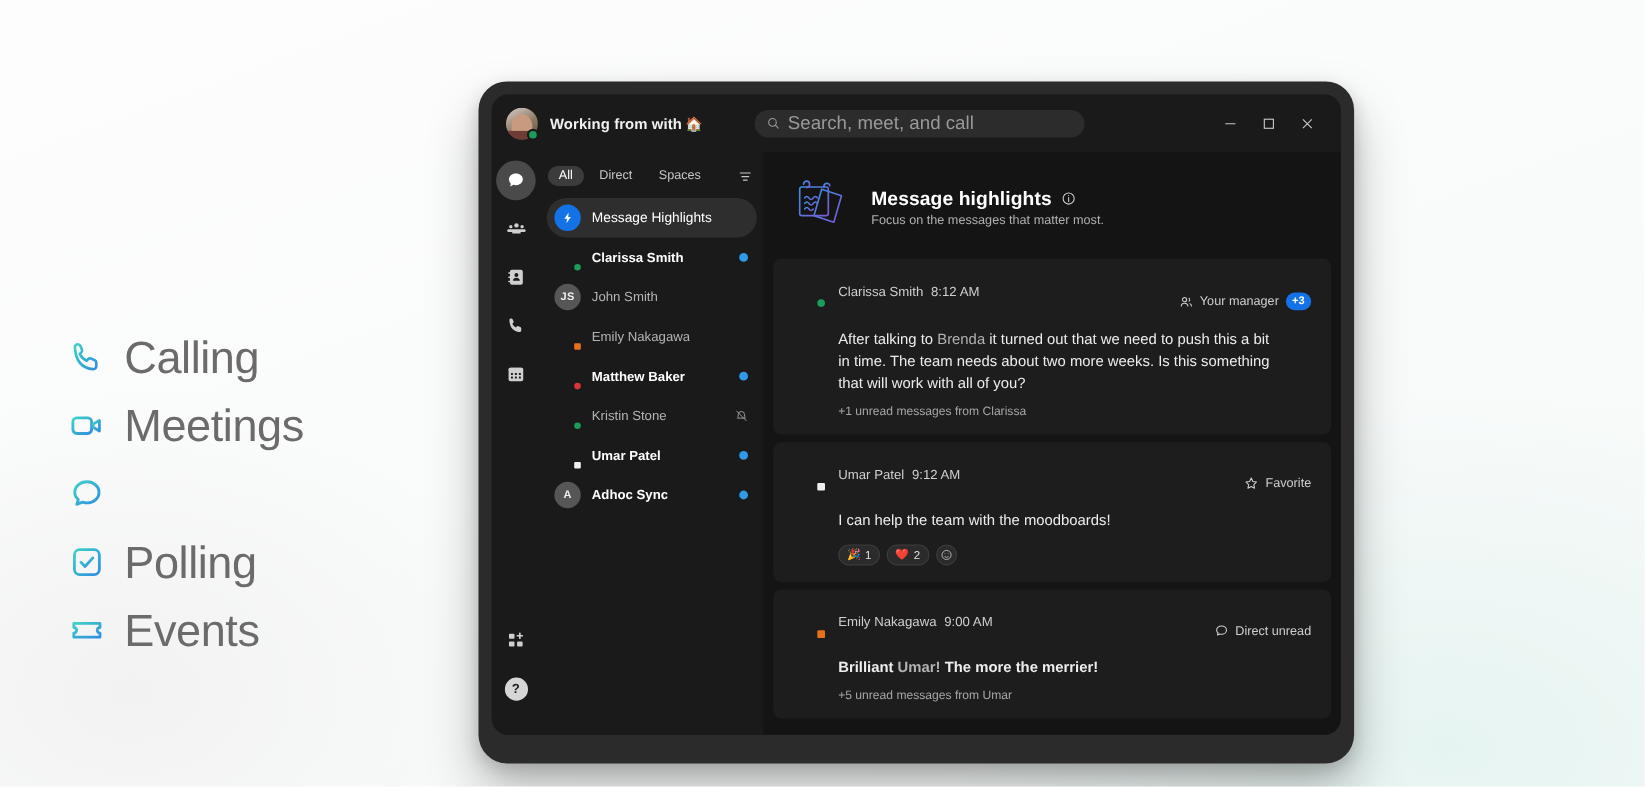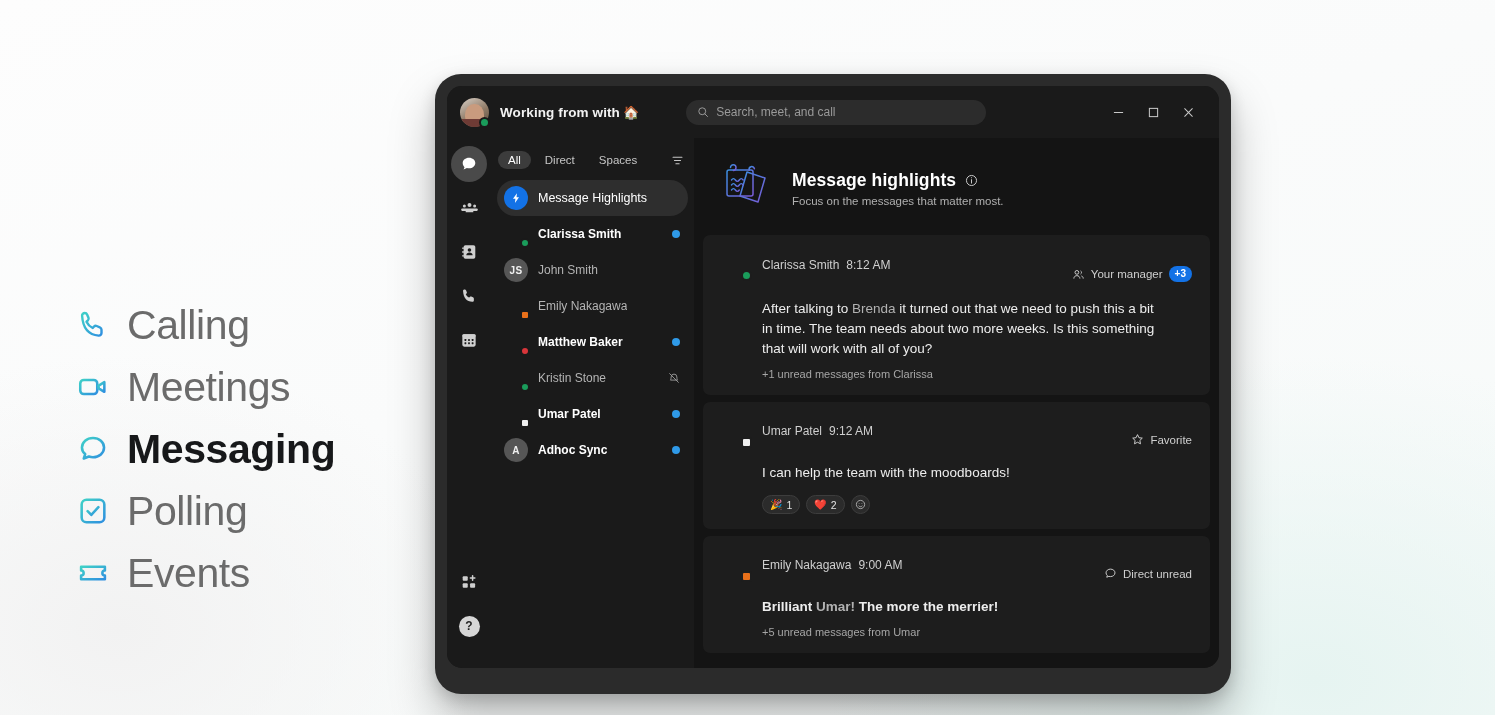--- a/index.html
+++ b/index.html
@@ -15,21 +15,21 @@
     background:
       radial-gradient(ellipse 700px 460px at 88% 95%, #e6f4f1 0%, rgba(236,246,244,0) 70%),
       radial-gradient(ellipse 520px 380px at 8% 88%, #f2f2f2 0%, rgba(244,244,244,0) 72%),
       linear-gradient(160deg, #fdfdfd 0%, #fafbfb 45%, #f6faf9 100%);
     position: relative;
   }
 
   
   .features {
     position: absolute;
-    left: 76px;
+    left: 62px;
     top: 298px;
     display: flex;
     flex-direction: column;
     gap: 8px;
   }
   .feature-row {
     display: flex;
     align-items: center;
     gap: 17px;
     height: 54px;
@@ -114,21 +114,21 @@
     height: 25px;
     margin-left: 47px;
     background: #2c2c2c;
     border-radius: 13px;
     display: flex;
     align-items: center;
     padding: 0 11px;
     gap: 7px;
   }
   .search-placeholder {
-    font-size: 12px;
+    font-size: 17px;
     color: #9a9a9a;
   }
   .winctl {
     margin-left: auto;
     display: flex;
     align-items: center;
     gap: 2px;
   }
   .winbtn {
     width: 33px; height: 28px;
@@ -411,21 +411,20 @@
       <svg width="34" height="34" viewBox="0 0 24 24" fill="none">
         <defs>
             <linearGradient id="g3" x1="0" y1="0" x2="1" y2="1">
           <stop offset="0%" stop-color="#3fd1c7"></stop>
               <stop offset="100%" stop-color="#2f8fe0"></stop>
         </linearGradient>
           </defs>
         <path d="M12 4.2c4.4 0 7.8 3 7.8 6.8s-3.4 6.8-7.8 6.8c-1 0-2-.2-2.9-.5l-3.6 1.4 1-3.1C4.9 14.4 4.2 12.8 4.2 11c0-3.8 3.4-6.8 7.8-6.8z" stroke="url(#g3)" stroke-width="1.8" stroke-linejoin="round"></path>
       </svg>
     </span>
-    <span class="feature-label">Messaging</span>
   </div>
 
   <div class="feature-row">
     <span class="feature-ico">
       <svg width="34" height="34" viewBox="0 0 24 24" fill="none">
         <defs>
             <linearGradient id="g4" x1="0" y1="0" x2="1" y2="1">
           <stop offset="0%" stop-color="#3fd1c7"></stop>
               <stop offset="100%" stop-color="#2f8fe0"></stop>
         </linearGradient>

